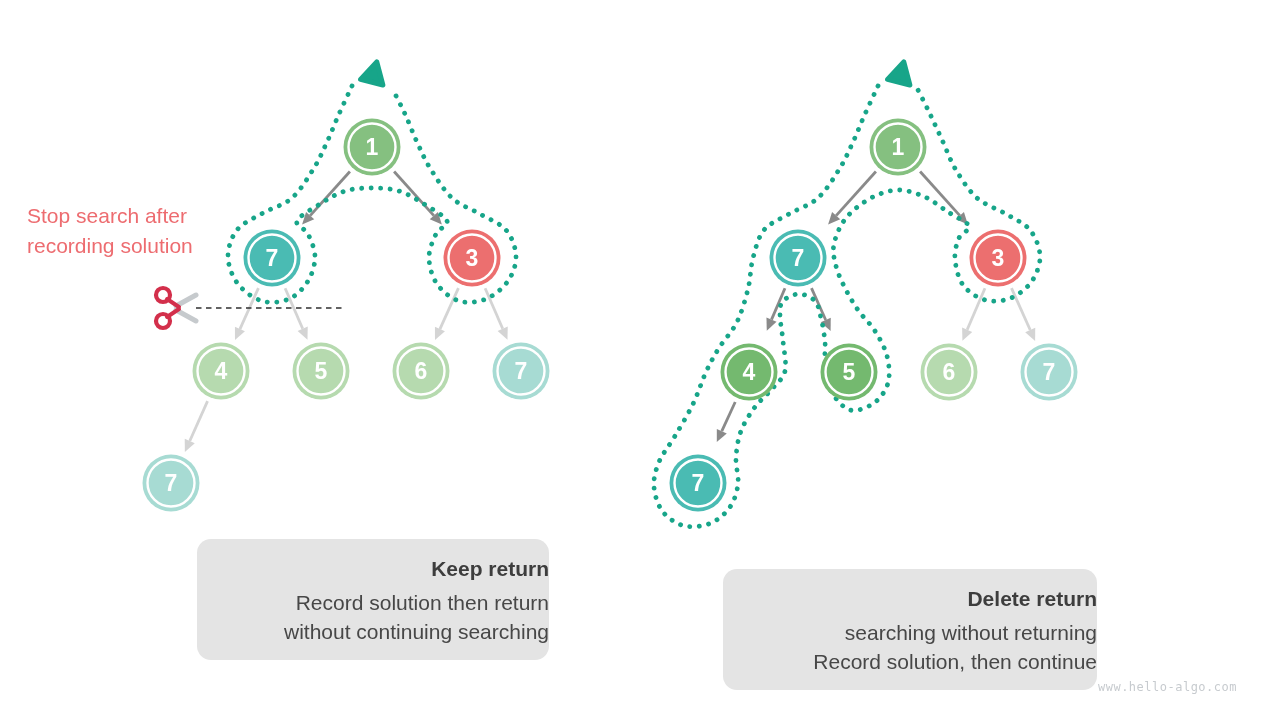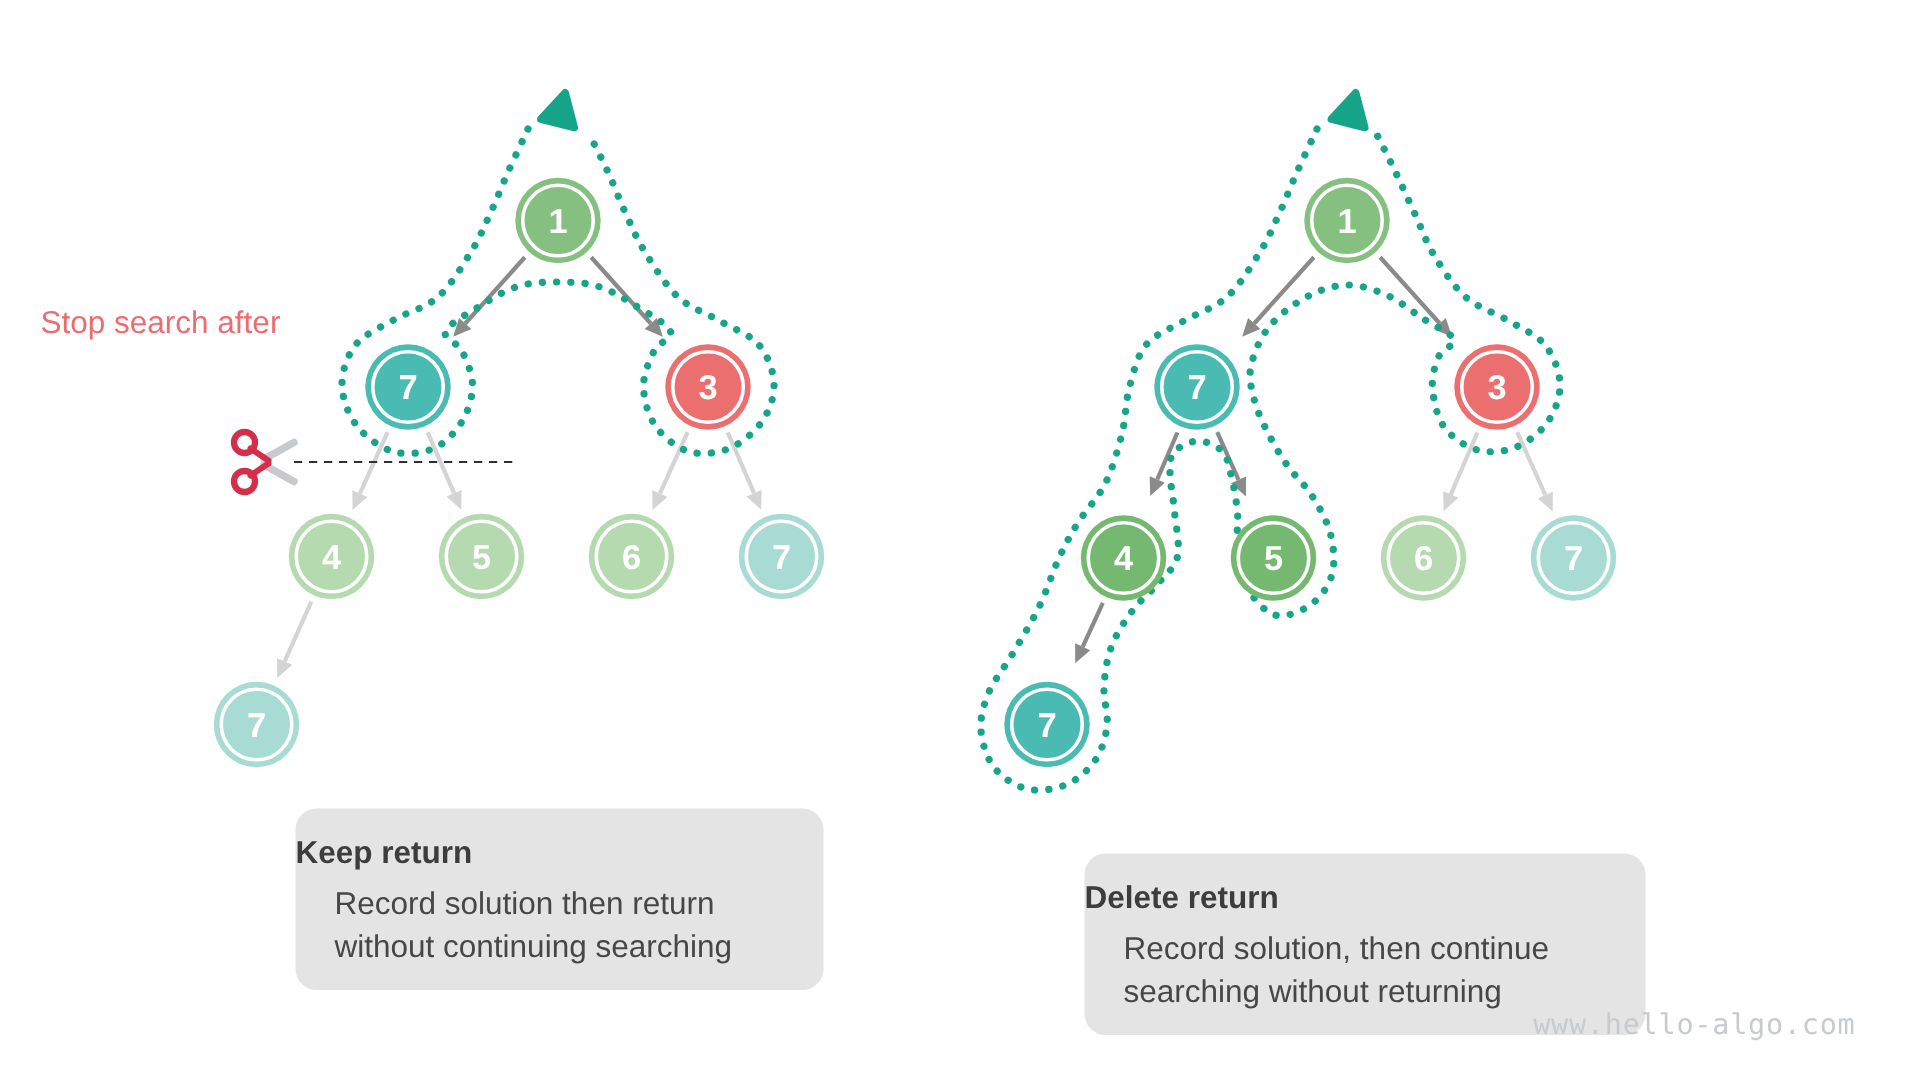--- a/index.html
+++ b/index.html
@@ -8,29 +8,29 @@
     font-family:"Liberation Sans", sans-serif;
   }
   .stage{position:absolute;left:0;top:0;width:1280px;height:720px;}
   svg#diagram{position:absolute;left:0;top:0;}
   .annotation{
     position:absolute;left:27px;top:201px;
     font-size:21px;line-height:30px;color:#ED6C70;font-weight:400;
   }
   .caption{
     position:absolute;top:539px;height:121px;background:#E4E4E4;border-radius:14px;
-    box-sizing:border-box;padding-top:15px;text-align:left;
+    box-sizing:border-box;padding-top:15px;text-align:right;
   }
   .cap-left{left:197px;width:352px;}
   .cap-right{left:723px;width:374px;}
   .cap-title{font-size:21px;font-weight:bold;color:#3D3D3D;line-height:30px;margin-bottom:4px;}
   .cap-line{font-size:21px;color:#474747;line-height:29px;padding-left:26px;}
   .watermark{
     position:absolute;right:43px;bottom:26px;
-    font-family:"DejaVu Sans Mono", monospace;font-size:19px;letter-spacing:0.5px;color:#C7CBCF;
+    font-family:"DejaVu Sans Mono", monospace;font-size:12px;letter-spacing:0.5px;color:#C7CBCF;
   }
 </style>
 </head>
 <body>
 
 <div class="stage">
 
   <svg id="diagram" width="1280" height="720">
       <g>
         <g>
@@ -182,28 +182,29 @@
         <g>
           <circle cx="698" cy="483" r="28.5" fill="#4ABBB3"></circle>
           <circle cx="698" cy="483" r="23.5" fill="none" stroke="#FFFFFF" stroke-width="2.4"></circle>
           <text x="698" y="491" fill="#FFFFFF" text-anchor="middle" font-family="&quot;Liberation Sans&quot;, sans-serif" font-size="23" font-weight="600">7</text>
         </g>
       </g>
     </svg>
 
   <div class="annotation" style="color: rgb(237, 108, 112);">
     <div>Stop search after</div>
+    <div>recording solution</div>
   </div>
 
   <div class="caption cap-left" style="background: rgb(228, 228, 228);">
     <div class="cap-title">Keep return</div>
     <div class="cap-line">Record solution then return</div>
     <div class="cap-line">without continuing searching</div>
   </div>
 
   <div class="caption cap-right" style="background: rgb(228, 228, 228); margin-top: 30px;">
     <div class="cap-title">Delete return</div>
+    <div class="cap-line">searching without returning</div>
     <div class="cap-line">Record solution, then continue</div>
-    <div class="cap-line">searching without returning</div>
   </div>
 
   <div class="watermark" style="color: rgb(199, 203, 207);">www.hello-algo.com</div>
 </div>
 
 </body></html>

